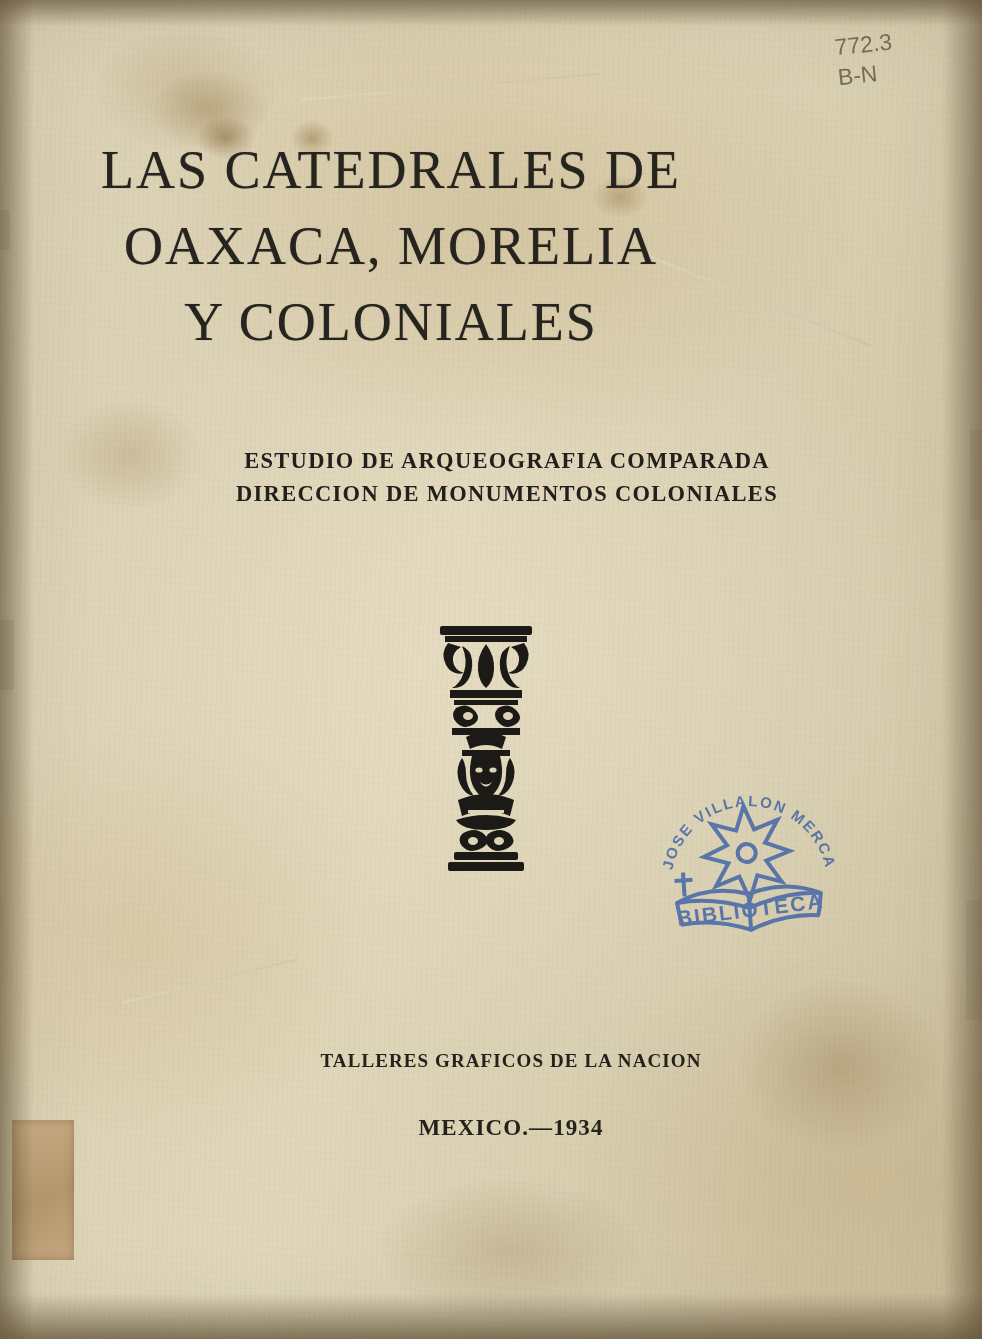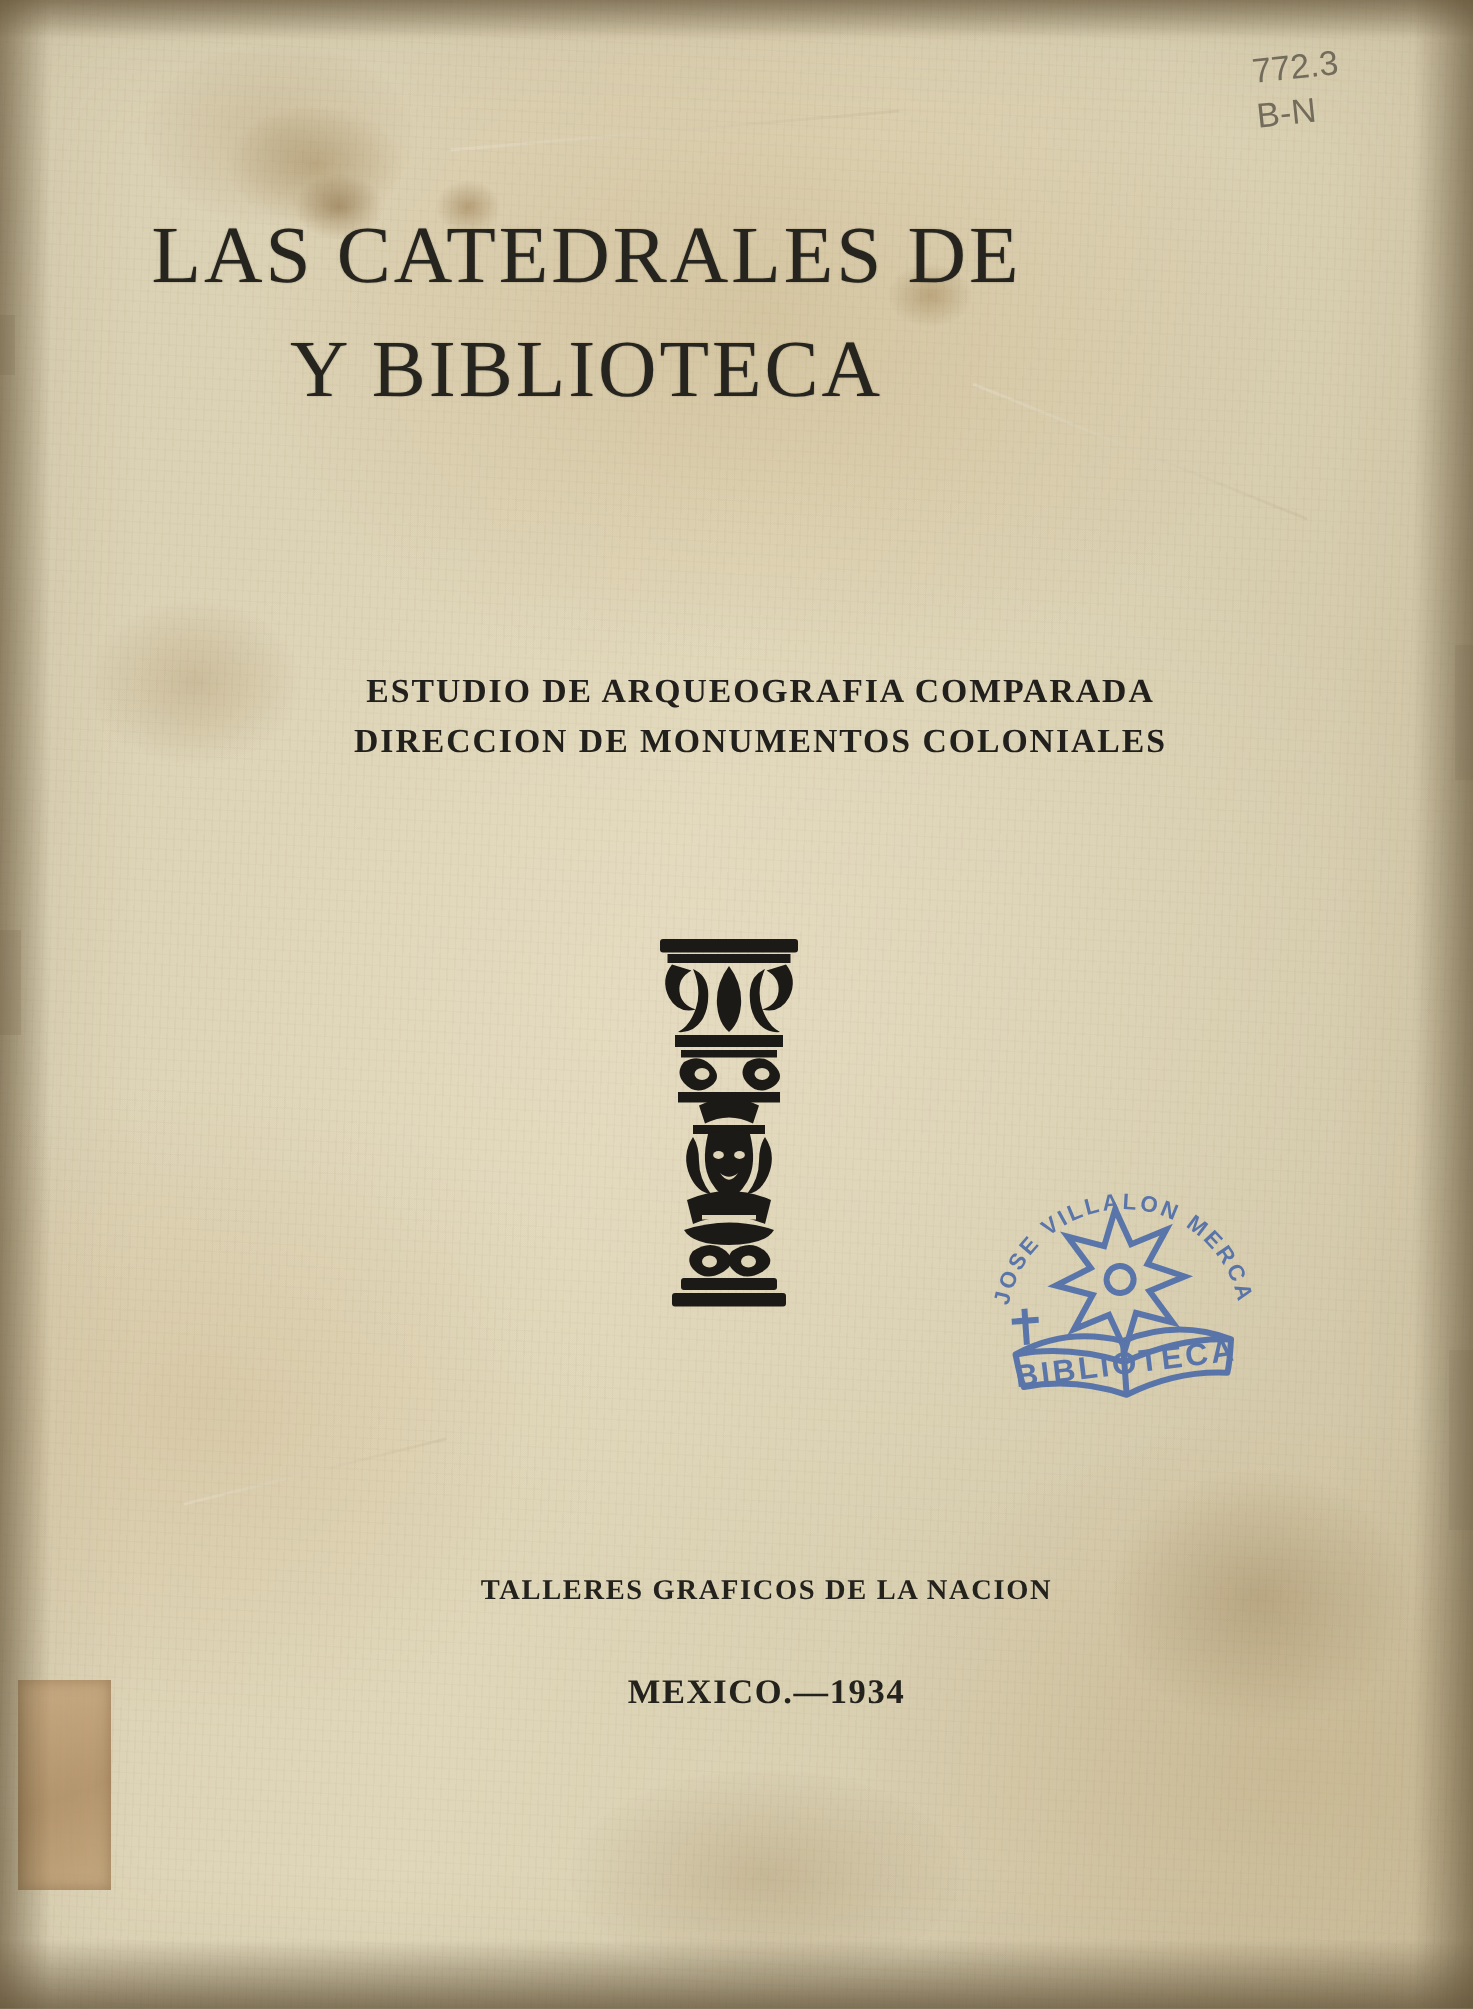--- a/index.html
+++ b/index.html
@@ -200,21 +200,22 @@
 
   <div class="fibers"></div>
 
   <div class="callnum">
     <div>772.3</div>
     <div>B-N</div>
   </div>
 
   <div class="title">
     <div>LAS CATEDRALES DE</div>
-    <div>Y BIBLIOTECA</div>
+    <div>OAXACA, MORELIA</div>
+    <div>Y COLONIALES</div>
   </div>
 
   <div class="subtitle">
     <div>ESTUDIO DE ARQUEOGRAFIA COMPARADA</div>
     <div>DIRECCION DE MONUMENTOS COLONIALES</div>
   </div>
 
   <div class="ornament">
     <svg viewBox="0 0 108 252" width="108" height="252" xmlns="http://www.w3.org/2000/svg">
       <g fill="#1c1a16">

